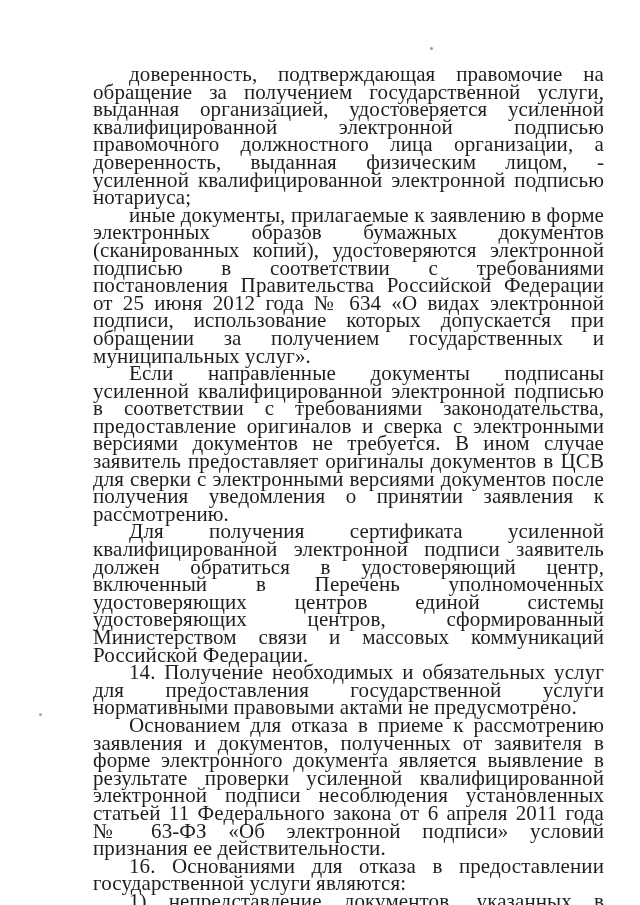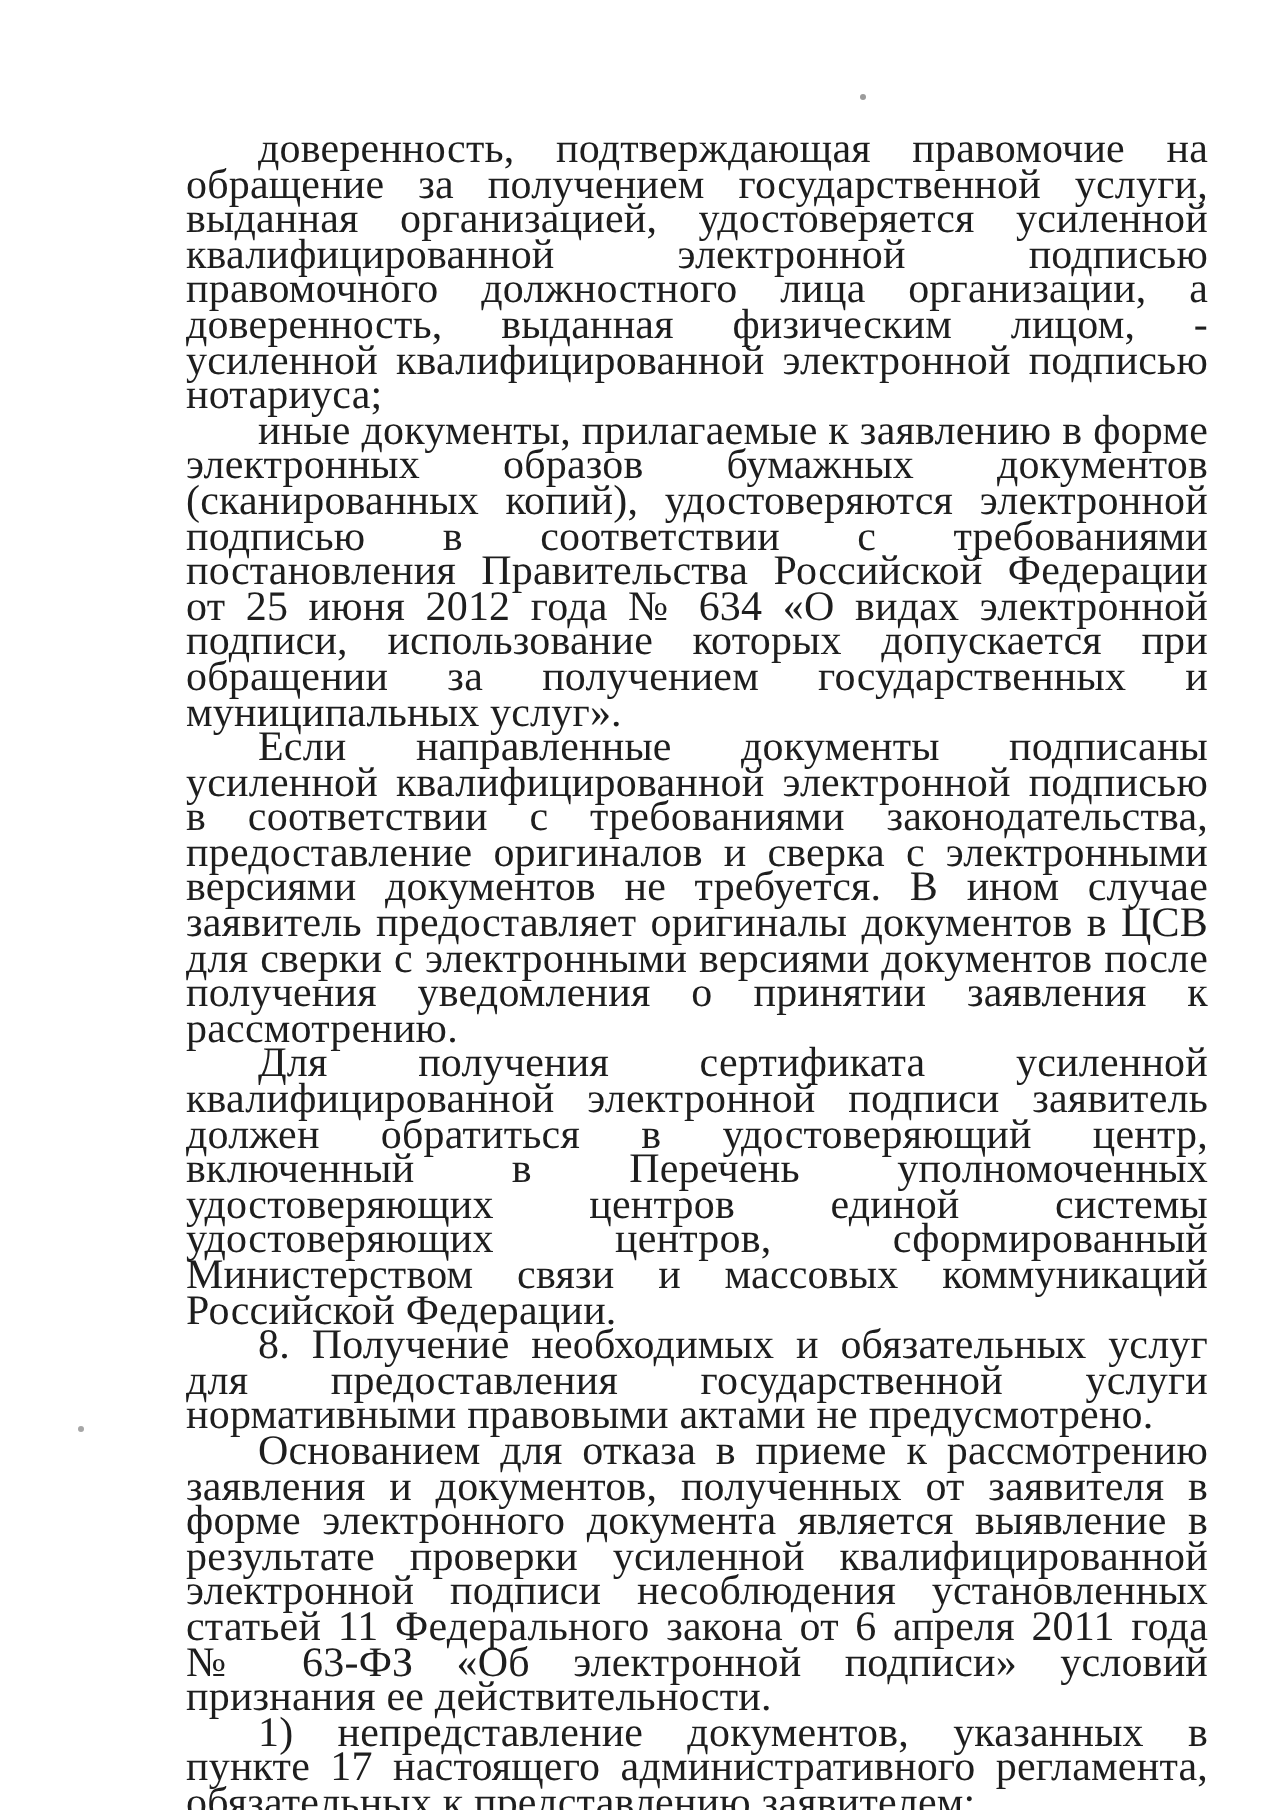--- a/index.html
+++ b/index.html
@@ -54,21 +54,22 @@
 </head>
 <body>
 
 <div class="sheet">
 
   <div class="text-block">
     <p>доверенность, подтверждающая правомочие на обращение за получением государственной услуги, выданная организацией, удостоверяется усиленной квалифицированной электронной подписью правомочного должностного лица организации, а доверенность, выданная физическим лицом, - усиленной квалифицированной электронной подписью нотариуса;</p>
     <p>иные документы, прилагаемые к заявлению в форме электронных образов бумажных документов (сканированных копий), удостоверяются электронной подписью в соответствии с требованиями постановления Правительства Российской Федерации от 25 июня 2012 года № 634 «О видах электронной подписи, использование которых допускается при обращении за получением государственных и муниципальных услуг».</p>
     <p>Если направленные документы подписаны усиленной квалифицированной электронной подписью в соответствии с требованиями законодательства, предоставление оригиналов и сверка с электронными версиями документов не требуется. В ином случае заявитель предоставляет оригиналы документов в ЦСВ для сверки с электронными версиями документов после получения уведомления о принятии заявления к рассмотрению.</p>
     <p>Для получения сертификата усиленной квалифицированной электронной подписи заявитель должен обратиться в удостоверяющий центр, включенный в Перечень уполномоченных удостоверяющих центров единой системы удостоверяющих центров, сформированный Министерством связи и массовых коммуникаций Российской Федерации.</p>
-    <p>8. Получение необходимых и обязательных услуг для предоставления государственной услуги нормативными правовыми актами не предусмотрено.</p>
+    <p>14. Получение необходимых и обязательных услуг для предоставления государственной услуги нормативными правовыми актами не предусмотрено.</p>
     <p>Основанием для отказа в приеме к рассмотрению заявления и документов, полученных от заявителя в форме электронного документа является выявление в результате проверки усиленной квалифицированной электронной подписи несоблюдения установленных статьей 11 Федерального закона от 6 апреля 2011 года № 63-ФЗ «Об электронной подписи» условий признания ее действительности.</p>
+    <p>16. Основаниями для отказа в предоставлении государственной услуги являются:</p>
     <p>1) непредставление документов, указанных в пункте 17 настоящего административного регламента, обязательных к представлению заявителем;</p>
   </div>
 
   <span class="scan-dot d1"></span>
   <span class="scan-dot d2"></span>
 
 </div>
 
 </body></html>

